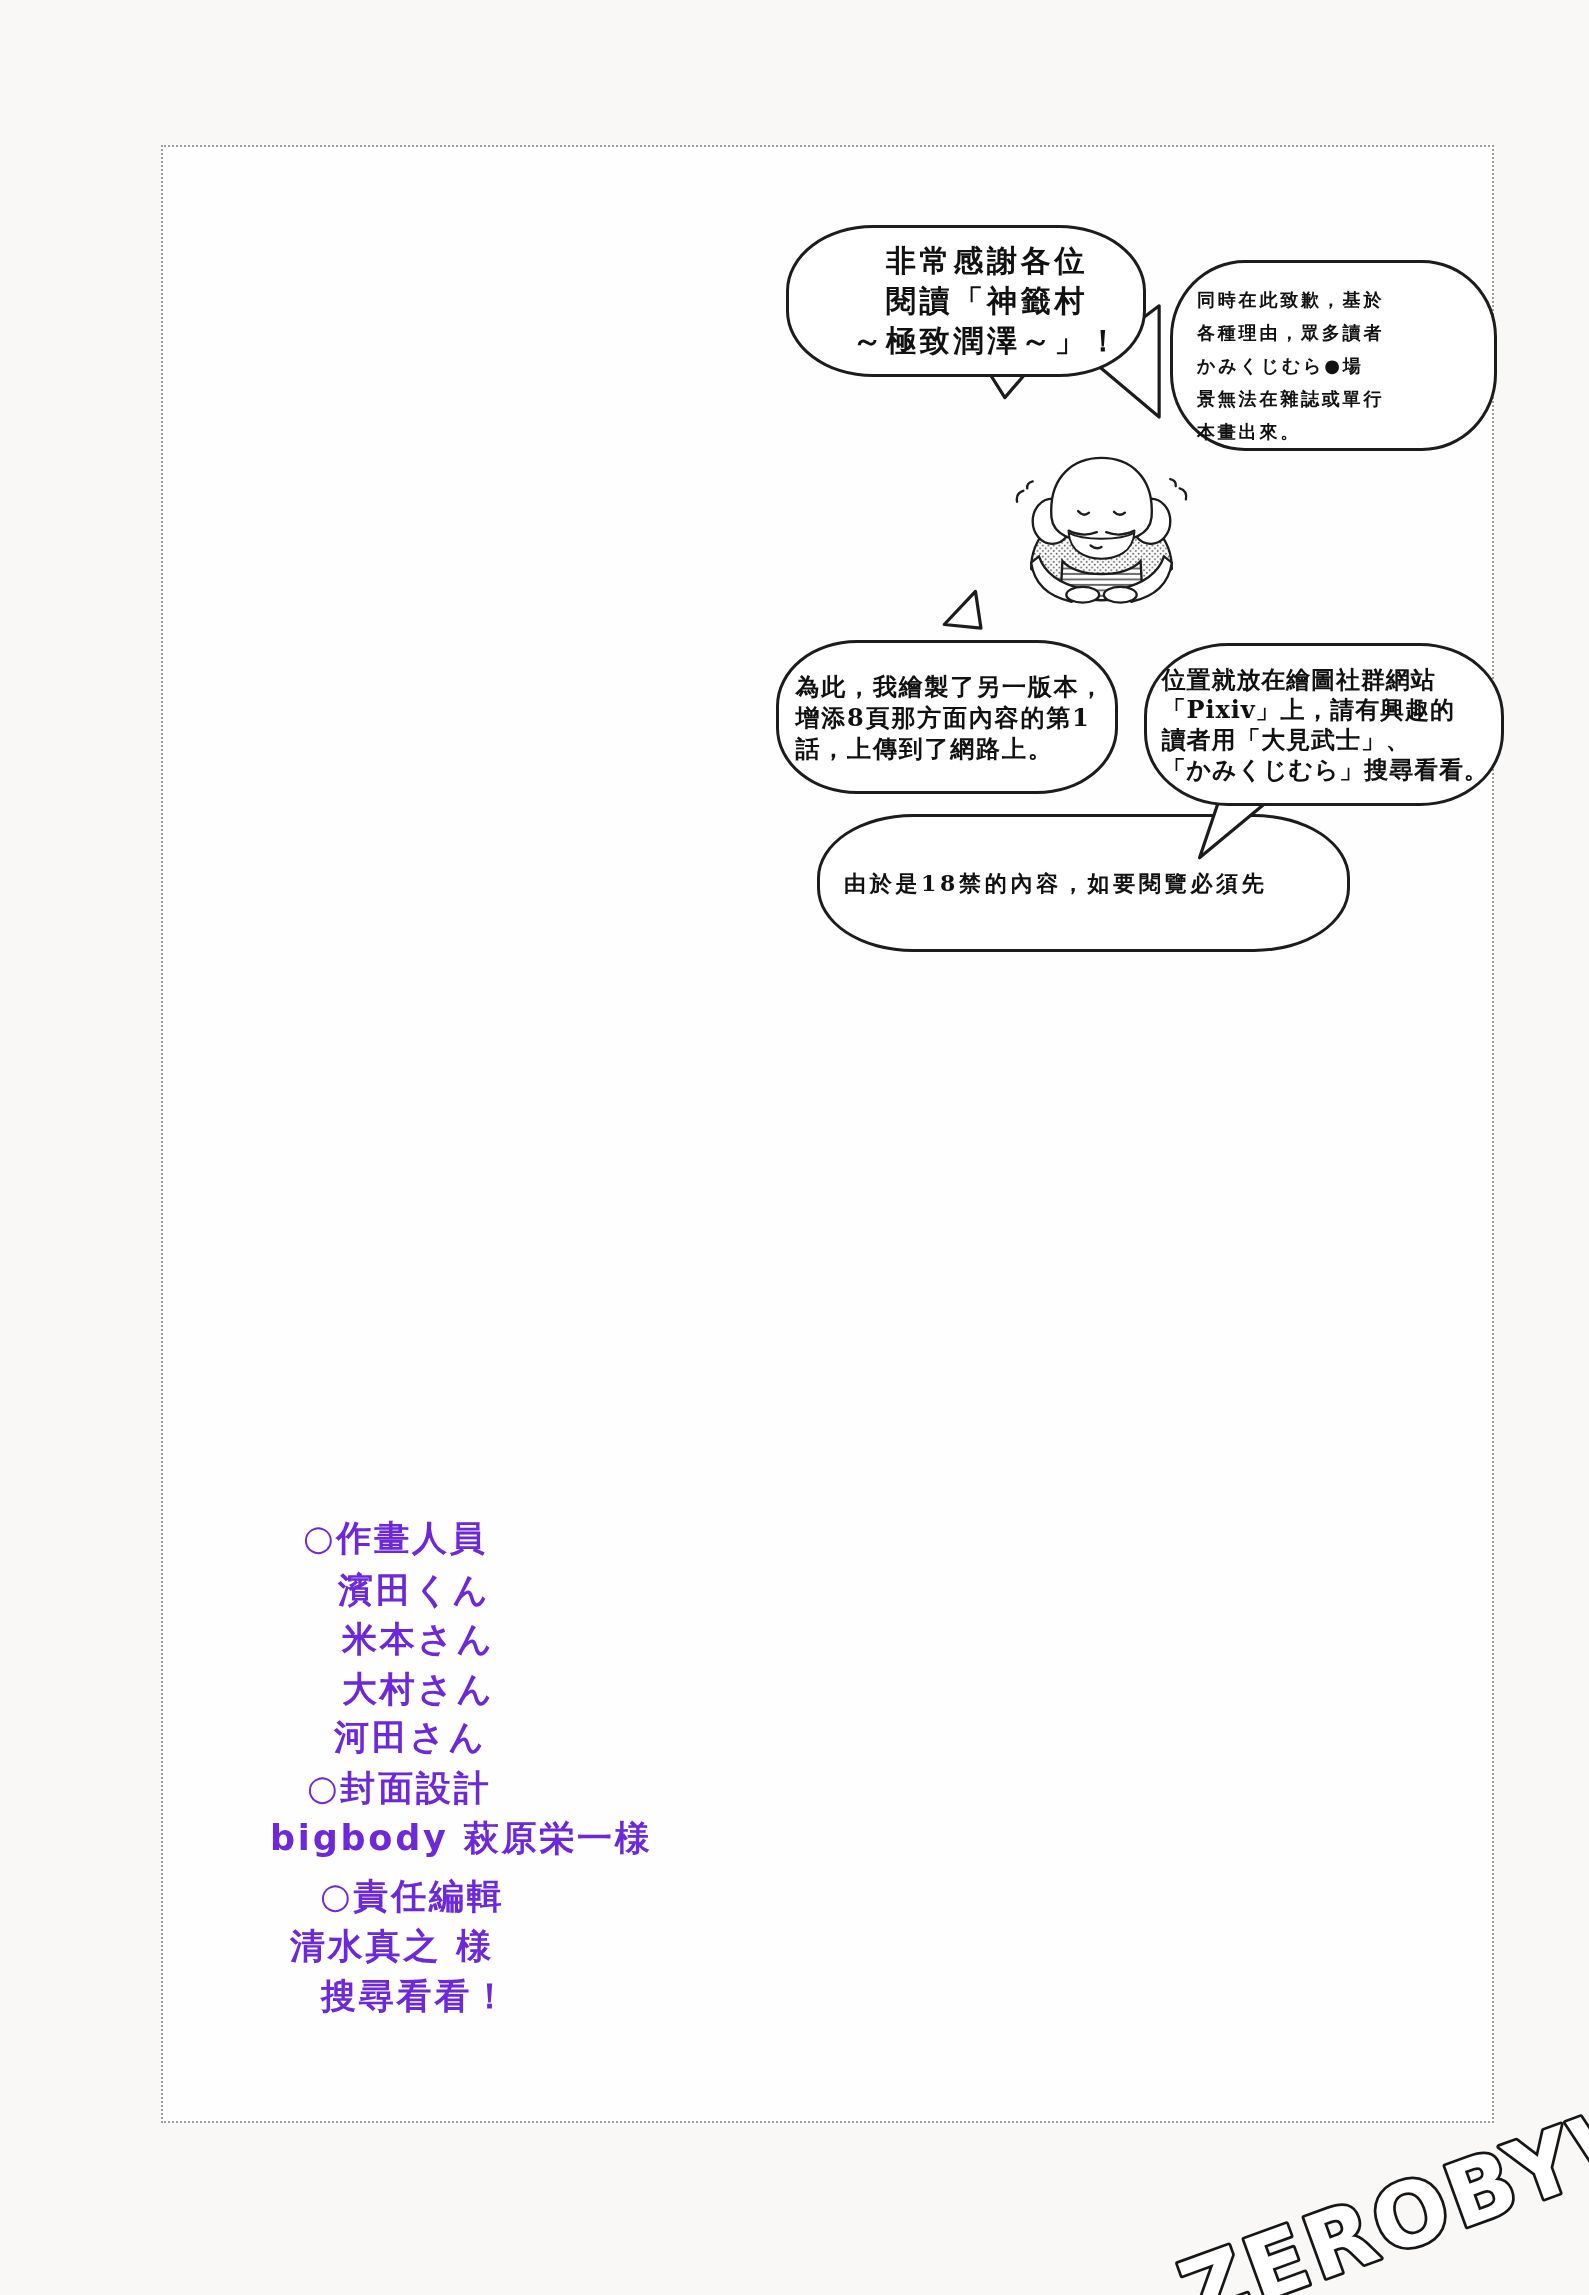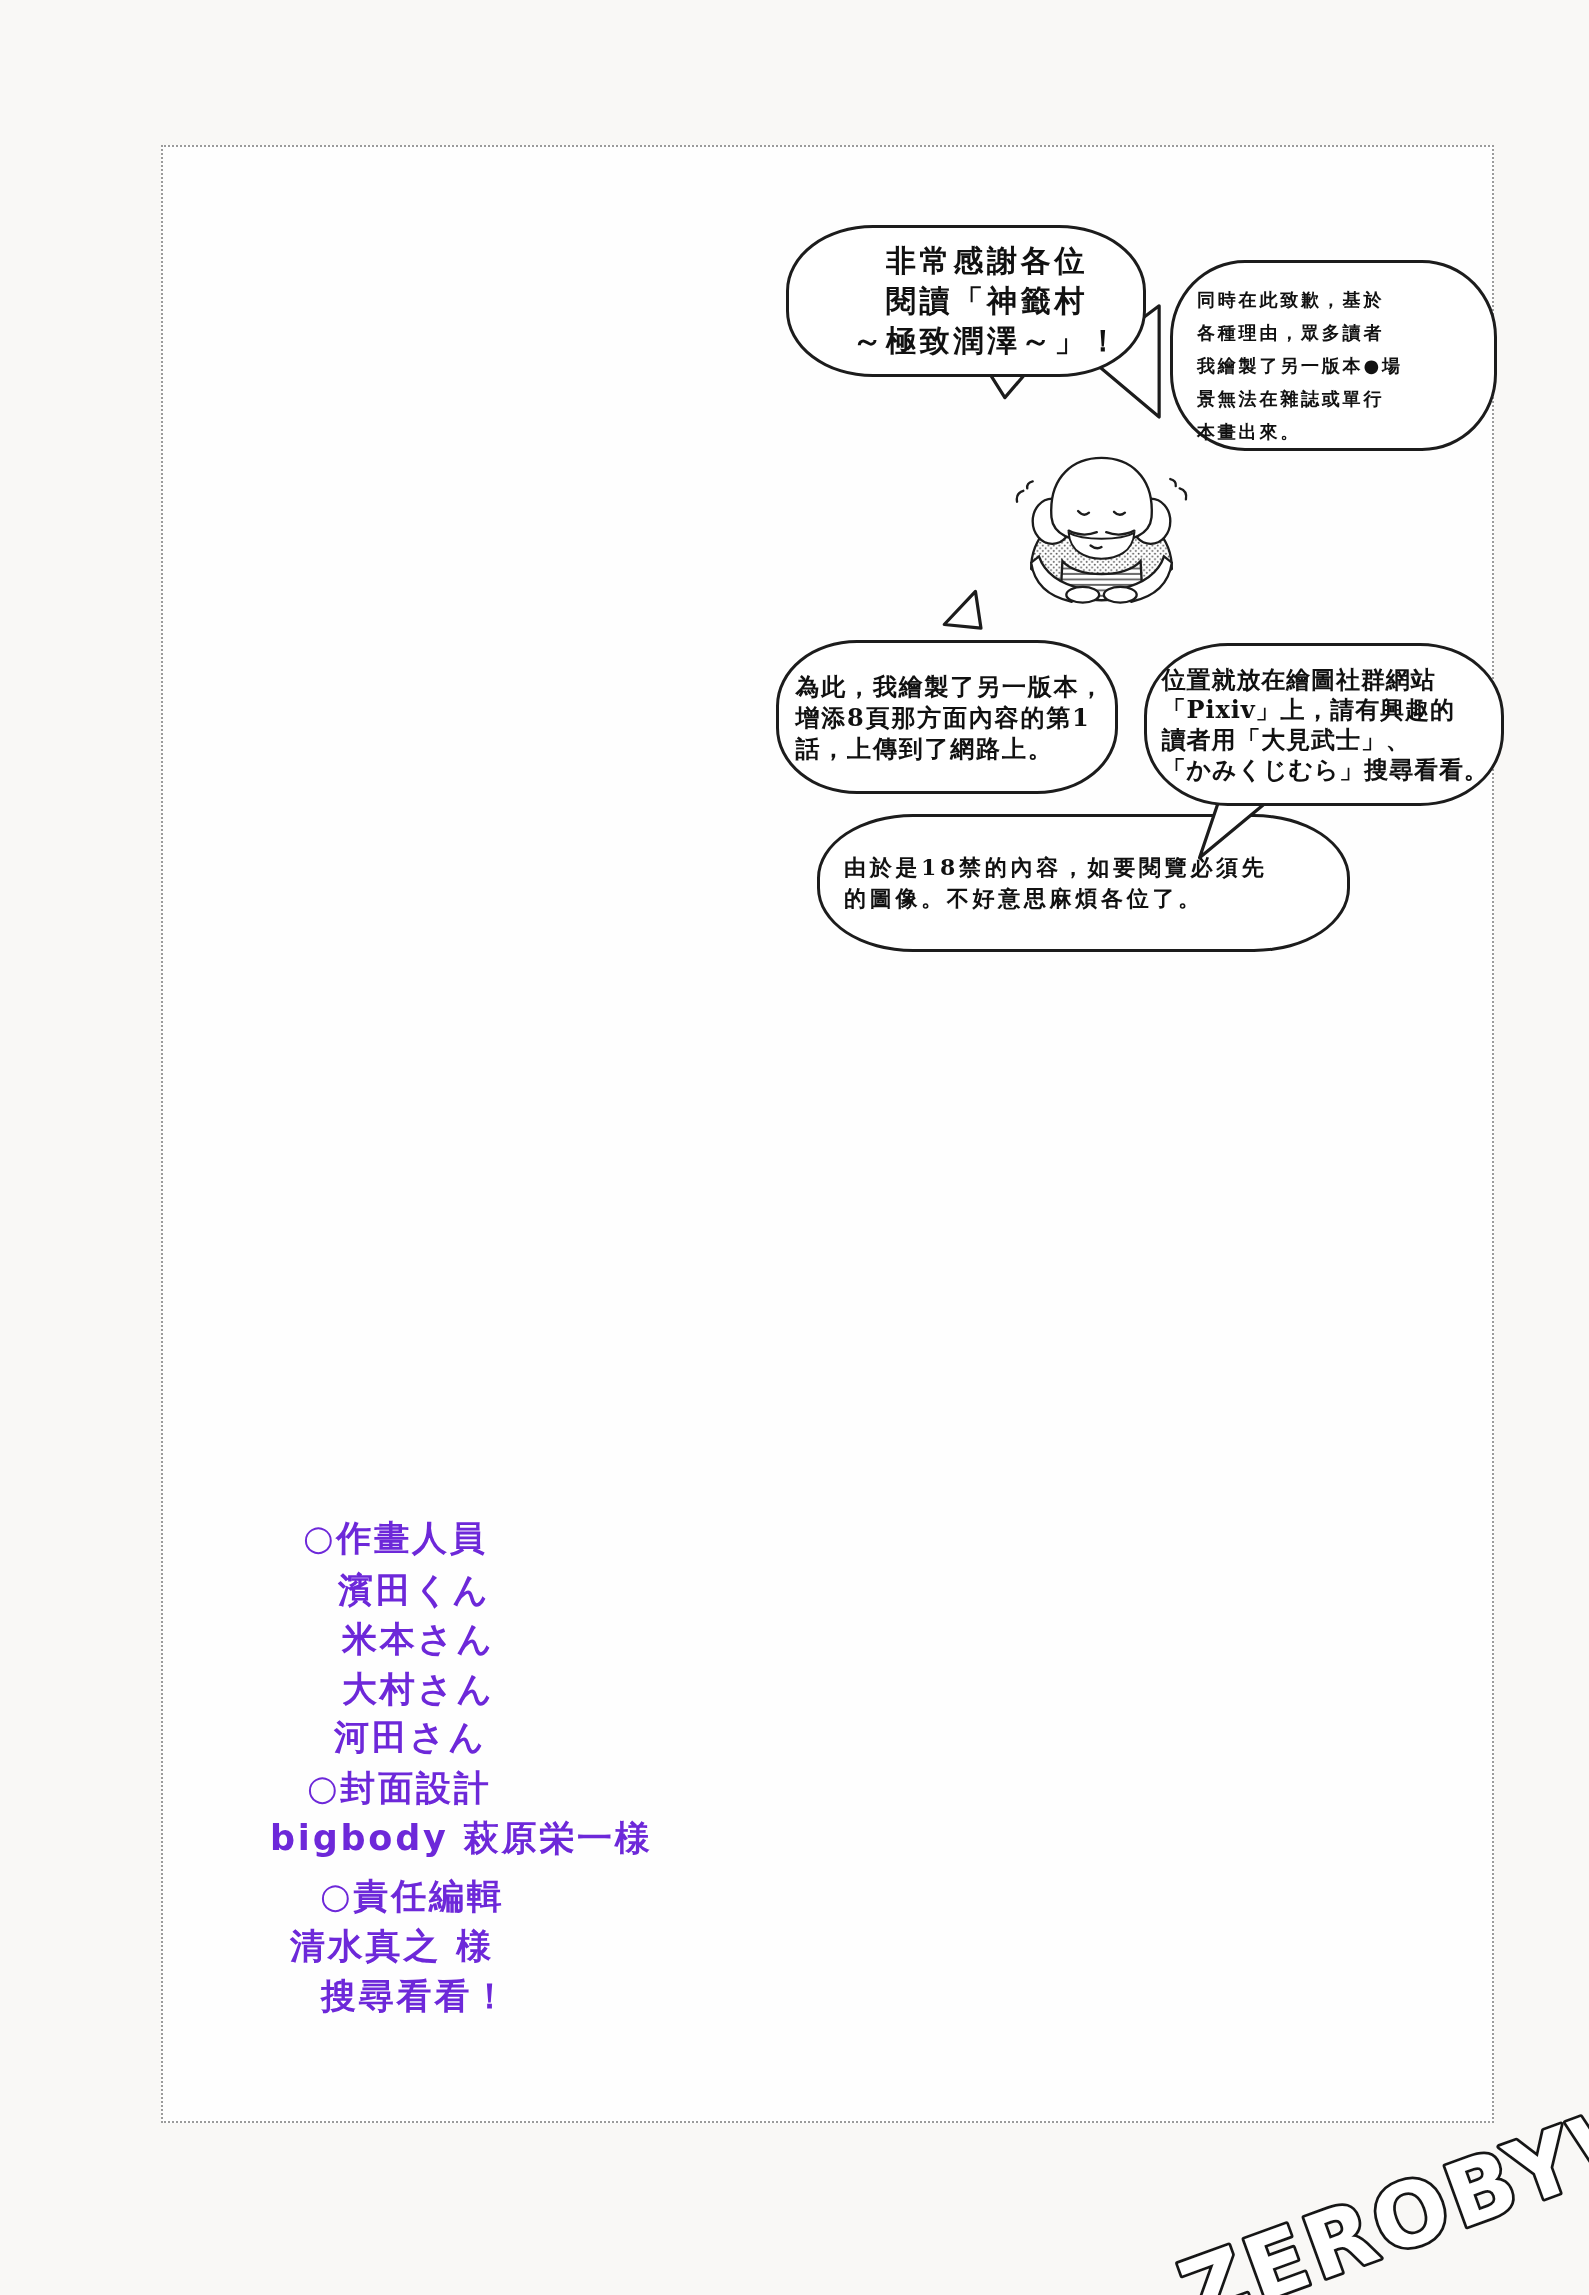--- a/index.html
+++ b/index.html
@@ -56,42 +56,41 @@
     paint-order:stroke;stroke-linejoin:round;
   }
 </style>
 </head>
 <body>
 
 <div class="page-border"></div>
 
 <div class="bubble b5">
   <div class="tl">由於是18禁的內容，如要閱覽必須先</div>
-  <div class="tl">的圖像。不好意思麻煩各位了。</div>
 </div>
 
 <svg class="tails" width="1590" height="2296" viewBox="0 0 1731 2500">
   <g fill="#ffffff" stroke="#1c1c1c" stroke-width="3.5" stroke-linejoin="round">
     <path d="M1072,398 L1124,398 L1094,433 Z"></path>
     <path d="M1262,333 L1186,390 L1262,454 Z"></path>
     <path d="M1028,680 L1062,644 L1068,684 Z"></path>
     <path d="M1330,863 L1388,866 L1306,934 Z"></path>
   </g>
 </svg>
 
 <div class="bubble b1">
   <div class="tl">非常感謝各位</div>
   <div class="tl">閱讀「神籤村</div>
   <div class="tl">～極致潤澤～」！</div>
 </div>
 
 <div class="bubble b2">
   <div class="tl">同時在此致歉，基於</div>
   <div class="tl">各種理由，眾多讀者</div>
-  <div class="tl">我繪製了另一版本●場</div>
+  <div class="tl">かみくじむら●場</div>
   <div class="tl">景無法在雜誌或單行</div>
   <div class="tl">本畫出來。</div>
 </div>
 
 <div class="bubble b3">
   <div class="tl">為此，我繪製了另一版本，</div>
   <div class="tl">增添8頁那方面內容的第1</div>
   <div class="tl">話，上傳到了網路上。</div>
 </div>
 

